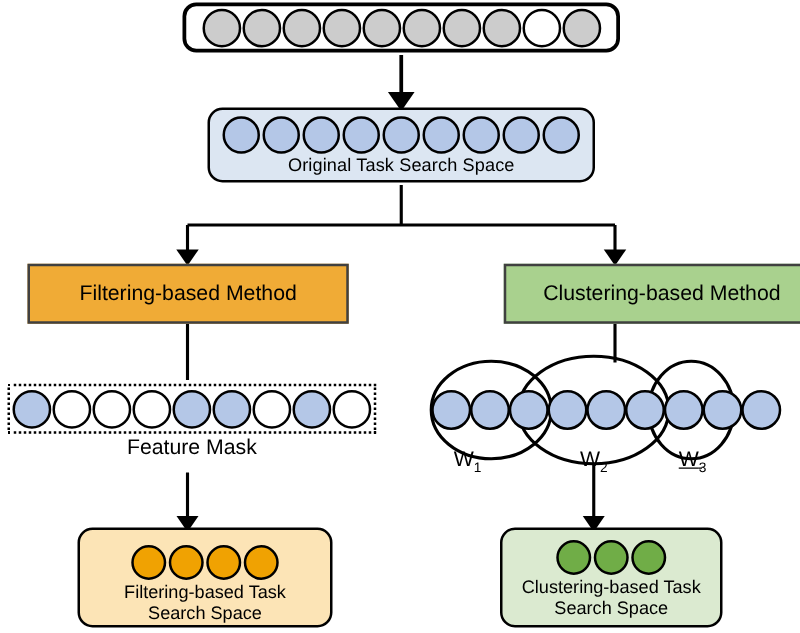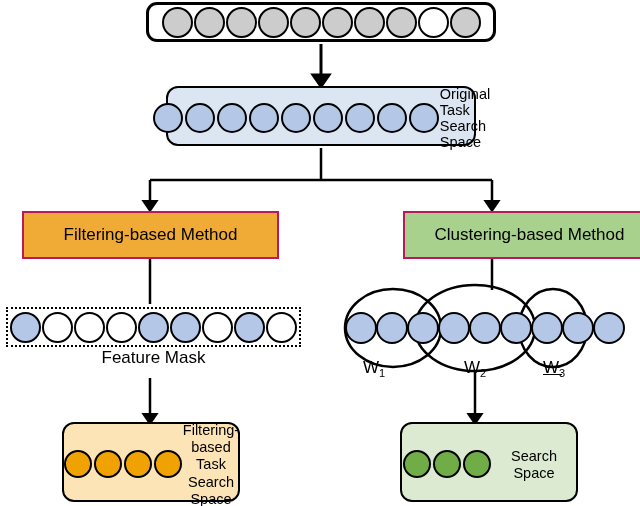--- a/index.html
+++ b/index.html
@@ -28,21 +28,21 @@
     width: 640px;
     height: 506px;
     pointer-events: none;
   }
 
   
   .node {
     position: absolute;
     box-sizing: border-box;
     display: flex;
-    flex-direction: row;
+    flex-direction: column;
     align-items: center;
     justify-content: center;
   }
 
   
   .pool-top {
     left: 146px;
     top: 2px;
     width: 350px;
     height: 40px;
@@ -89,21 +89,21 @@
   }
   .pool-orig .caption {
     font-size: 14.5px;
     line-height: 1.1;
     margin-top: 3px;
     letter-spacing: 0.1px;
   }
 
   
   .method {
-    border: 2px solid #be185d;
+    border: 2px solid #404040;
     height: 48px;
     font-size: 17px;
   }
   .method-filter {
     left: 22px;
     top: 211px;
     width: 257px;
     background: #f0ab36;
   }
   .method-cluster {
@@ -200,23 +200,24 @@
   }
   .result .caption {
     font-size: 14.5px;
     line-height: 1.18;
     text-align: center;
     margin-top: 2px;
   }
   .result-filter {
     left: 62px;
     top: 422px;
-    width: 178px;
+    width: 204px;
     height: 80px;
     background: #fce4b6;
+    justify-content: flex-end;
   }
   .result-filter .dot { background: #f0a202; }
   .result-cluster {
     left: 400px;
     top: 422px;
     width: 178px;
     height: 80px;
     background: #dbead0;
   }
   .result-cluster .dot { background: #70ad47; }
@@ -338,17 +339,18 @@
     </div>
   </div>
 
   <div class="node result result-cluster">
     <div class="row">
       <span class="dot"></span>
       <span class="dot"></span>
       <span class="dot"></span>
     </div>
     <div class="caption">
+      <div>Clustering-based Task</div>
       <div>Search Space</div>
     </div>
   </div>
 
 </div>
 
 </body></html>

